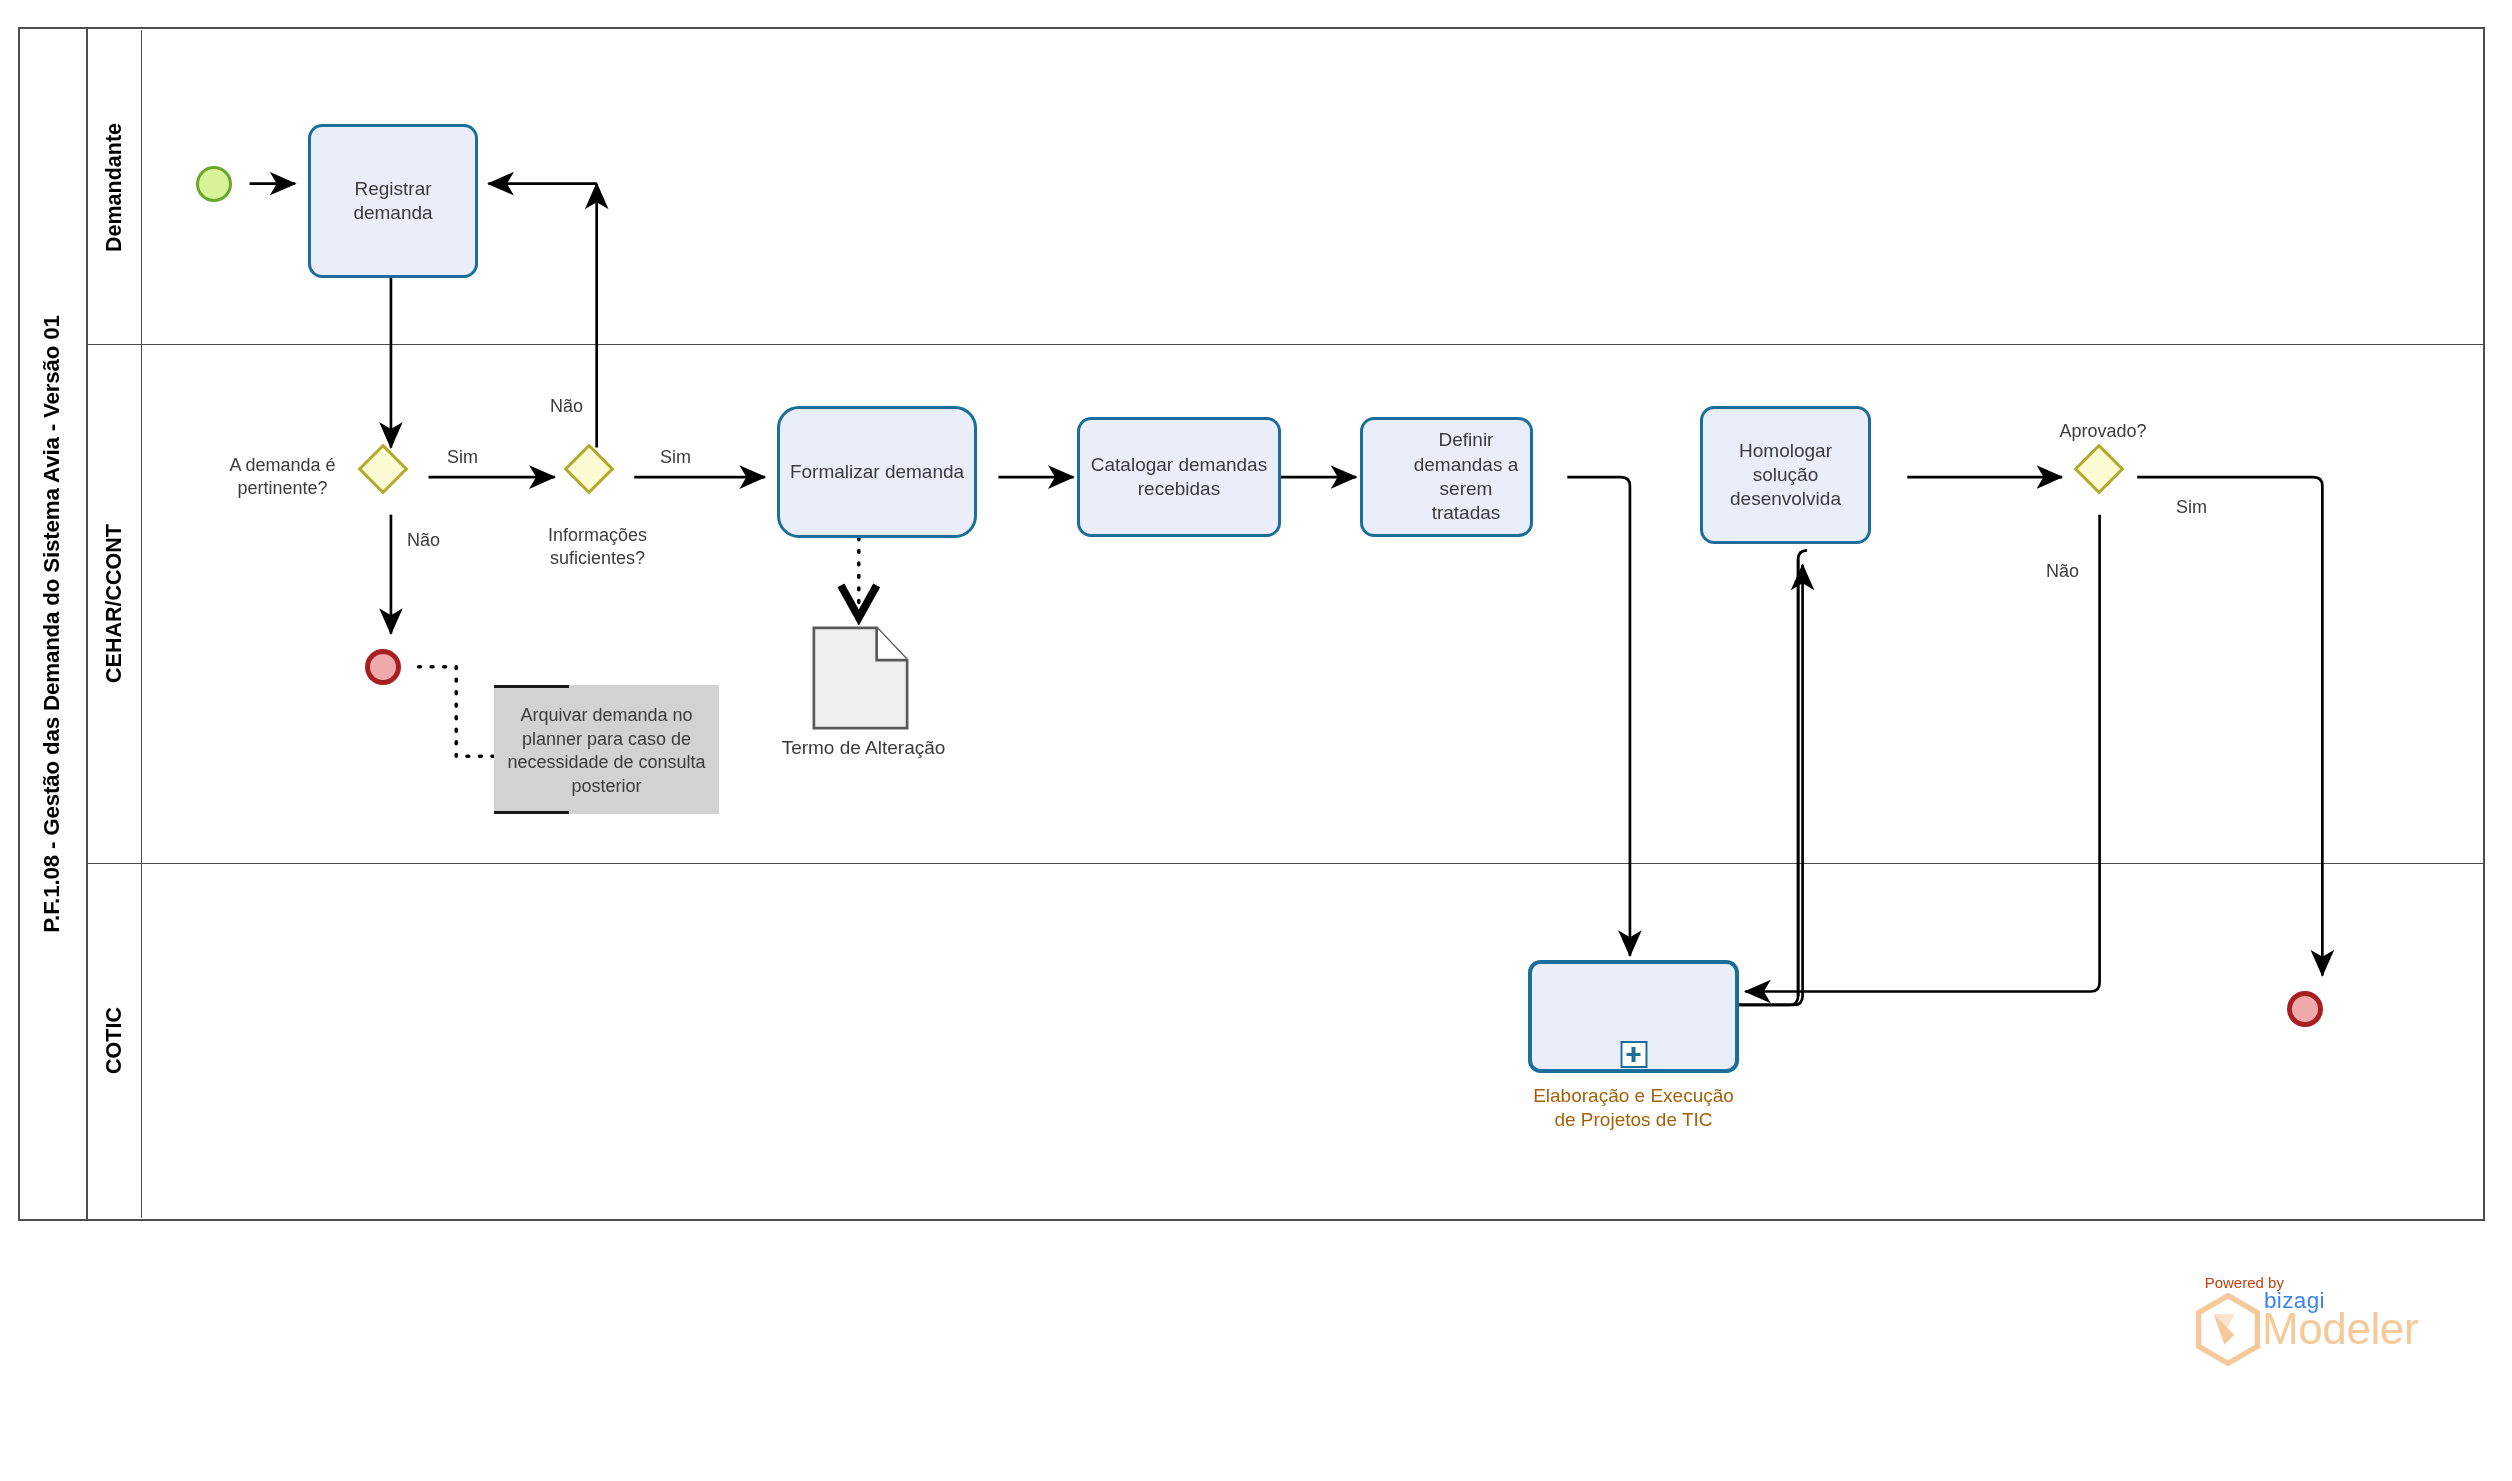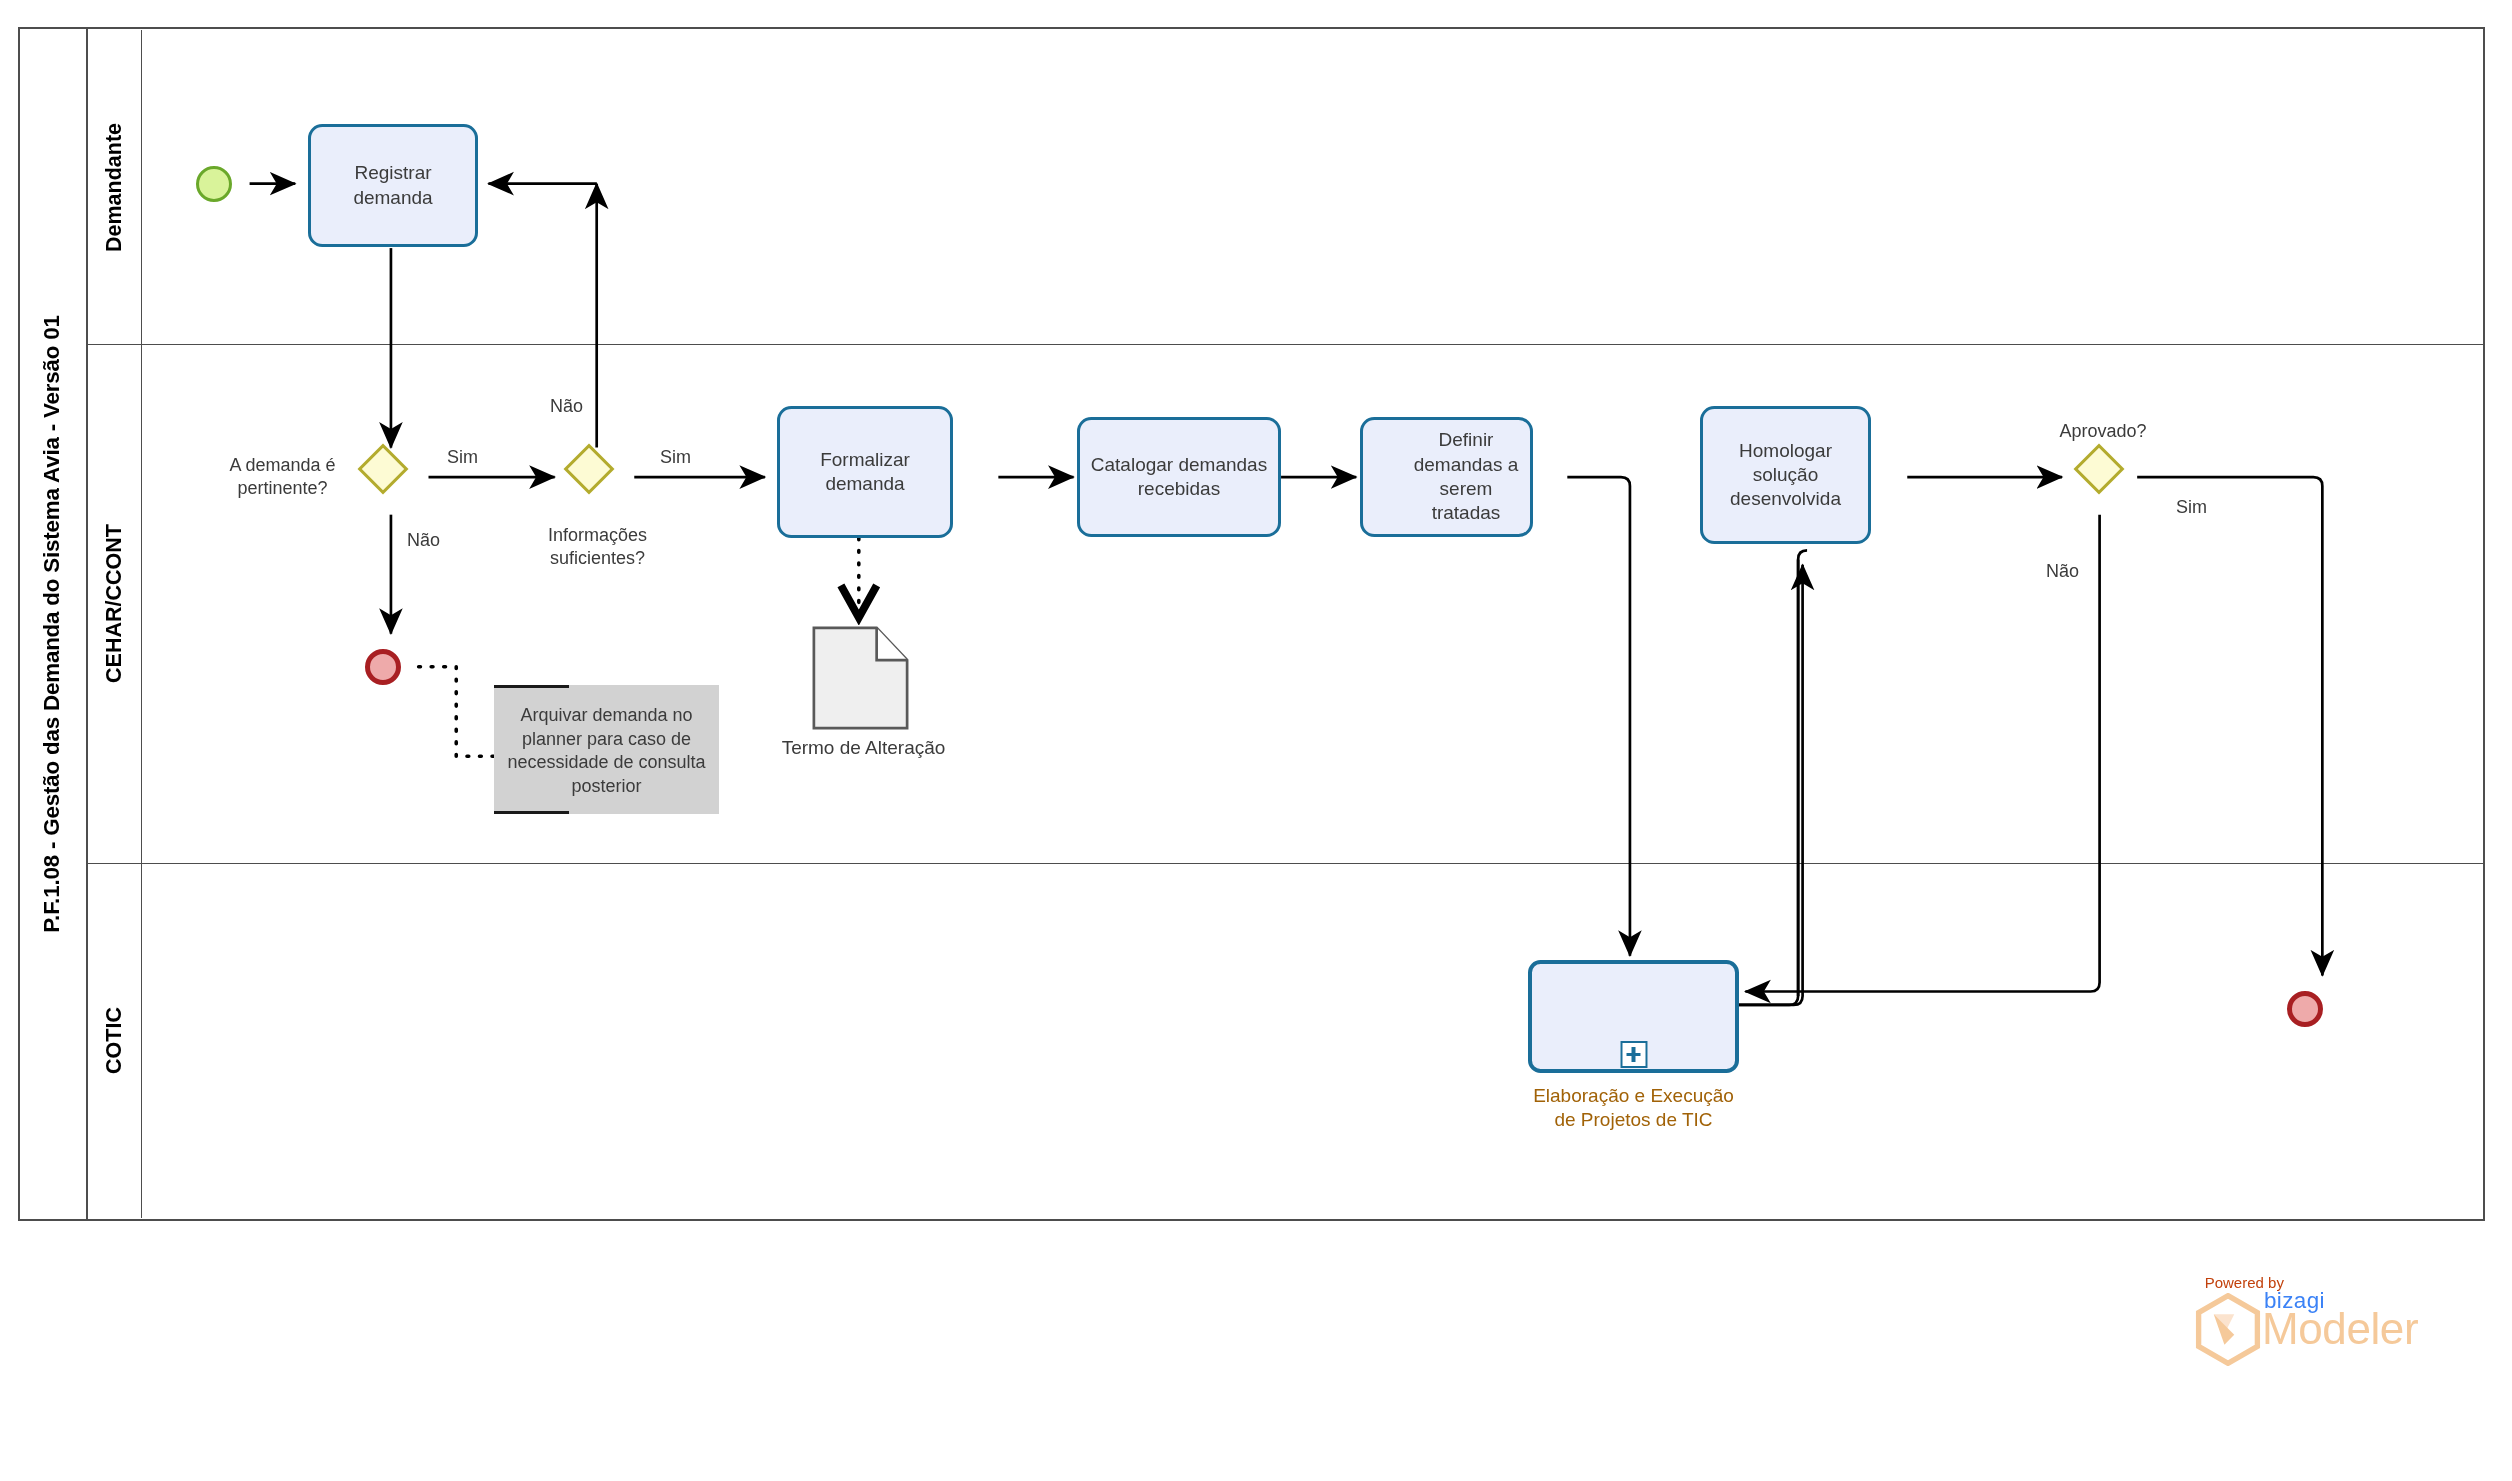--- a/index.html
+++ b/index.html
@@ -254,21 +254,21 @@
       <path d="M 468,745 L 510,745 L 510,845 L 552,845"></path>
     </g>
 
     <g stroke="#000000" stroke-width="4" fill="none" stroke-dasharray="2 12" stroke-linecap="round">
       <path d="M 960,601 L 960,690" marker-end="url(#arwopen)"></path>
     </g>
   </svg>
 
   <div class="abs start-event" style="left:196px; top:166px;"></div>
 
-  <div class="abs task" style="left:308px; top:124px; width:170px; height:123px;">
+  <div class="abs task" style="left:308px; top:124px; width:170px; height:154px;">
     <span style="white-space:pre-line;">Registrar
 demanda</span>
   </div>
 
   <div class="abs gateway" style="left:365px; top:451px;"></div>
   <div class="abs gw-label" style="left: 211px; top: 454px; width: 143px; white-space: pre-line;" style_extra="">A demanda é
 pertinente?</div>
 
   <div class="abs gateway" style="left:571px; top:451px;"></div>
   <div class="abs gw-label" style="left: 526px; top: 524px; width: 143px; white-space: pre-line;">Informações
@@ -280,21 +280,21 @@
   <div class="abs edge-label" style="left:660px; top:447px;">Sim</div>
 
   <div class="abs end-event" style="left:365px; top:649px;"></div>
 
   <div class="abs annotation" style="left:494px; top:685px; width:225px; height:129px;justify-content:flex-end;">
     <span>Arquivar demanda no planner para caso de necessidade de consulta posterior</span>
   </div>
   <div class="abs annot-bracket-top" style="left:494px; top:685px;"></div>
   <div class="abs annot-bracket-bottom" style="left:494px; top:811px;"></div>
 
-  <div class="abs task" style="left:777px; top:406px; width:176px; height:132px;">
+  <div class="abs task" style="left:777px; top:406px; width:200px; height:132px;border-radius:22px;">
     <span style="white-space:pre-line;">Formalizar demanda</span>
   </div>
 
   <svg class="abs" style="left:812px; top:626px; width:97px; height:104px;" viewBox="0 0 108 116">
     <path d="M2,2 L72,2 L106,38 L106,114 L2,114 Z" fill="#efefef" stroke="#595959" stroke-width="3"></path>
     <path d="M72,2 L72,38 L106,38" fill="#ffffff" stroke="#595959" stroke-width="3"></path>
   </svg>
   <div class="abs doc-label" style="left:734px; top:737px; width:259px;">Termo de Alteração</div>
 
   <div class="abs task" style="left:1077px; top:417px; width:204px; height:120px;">

